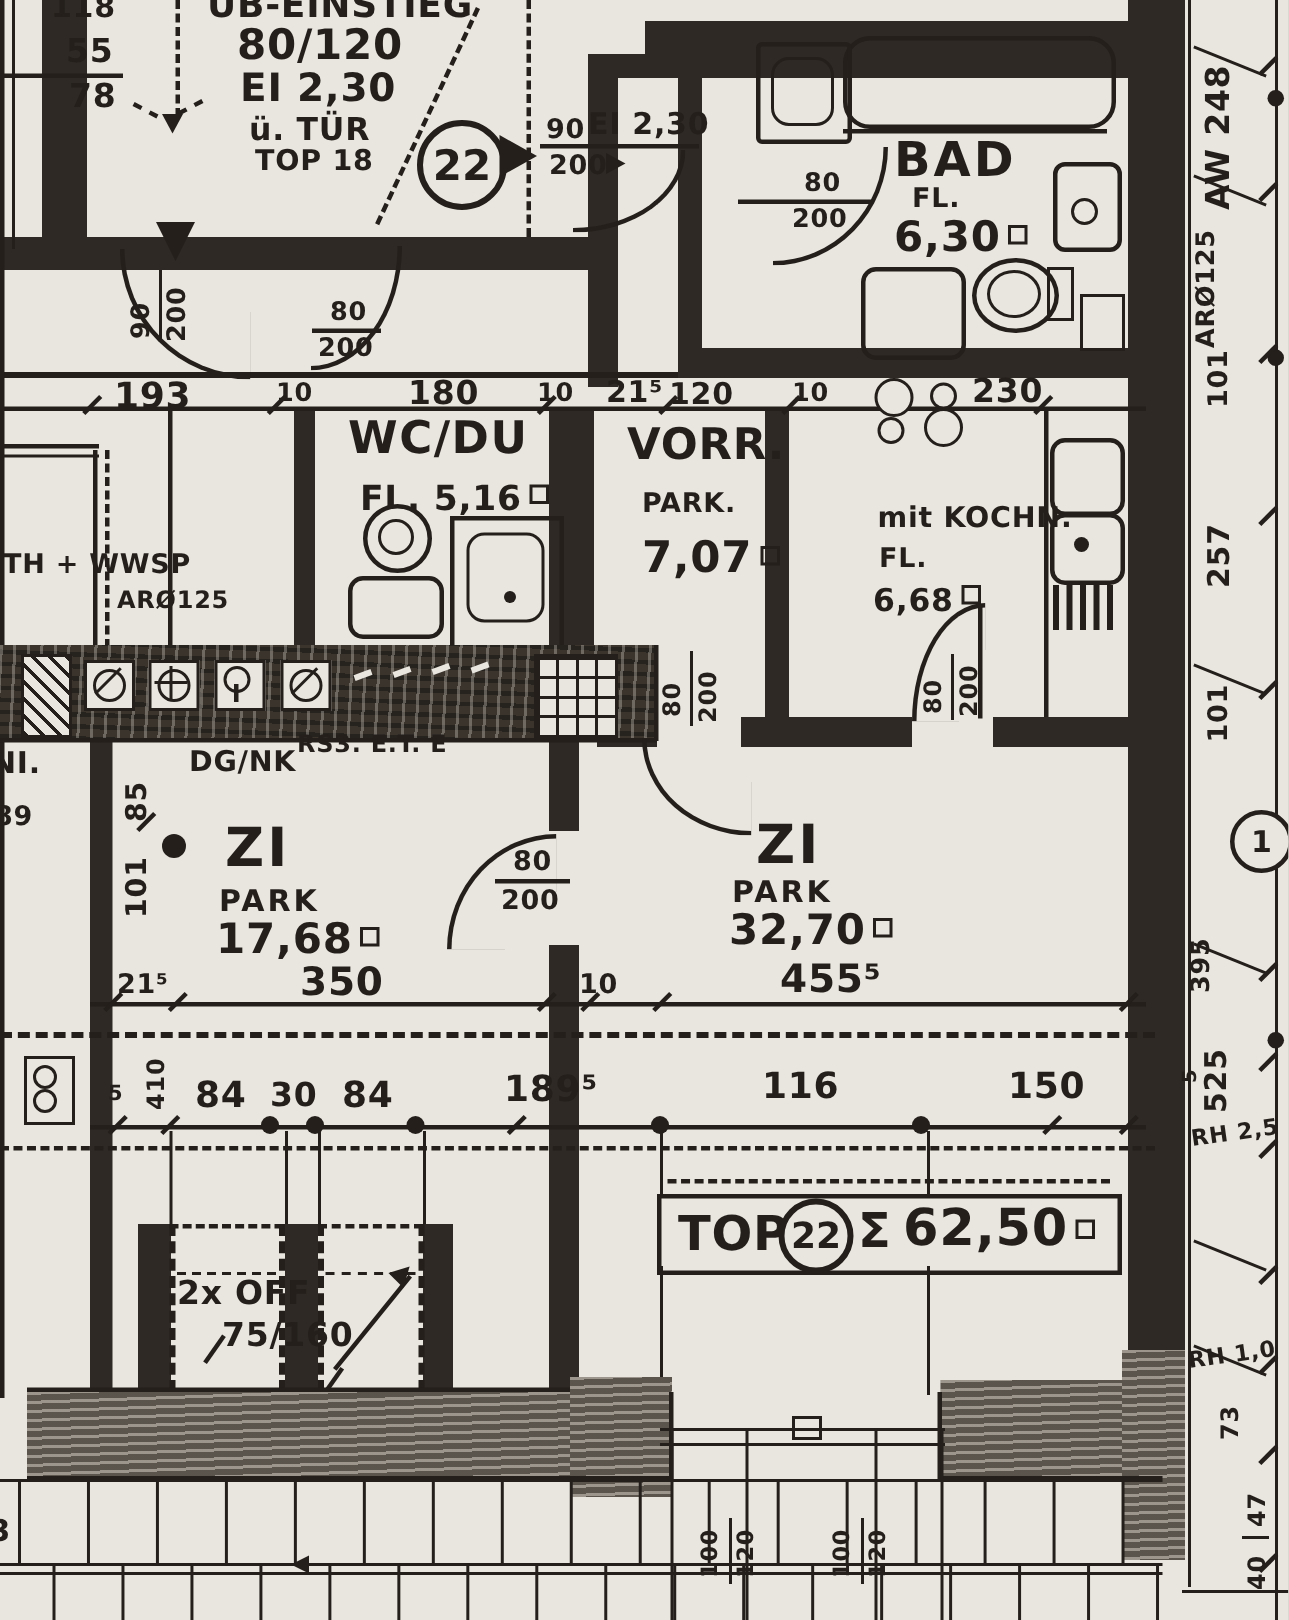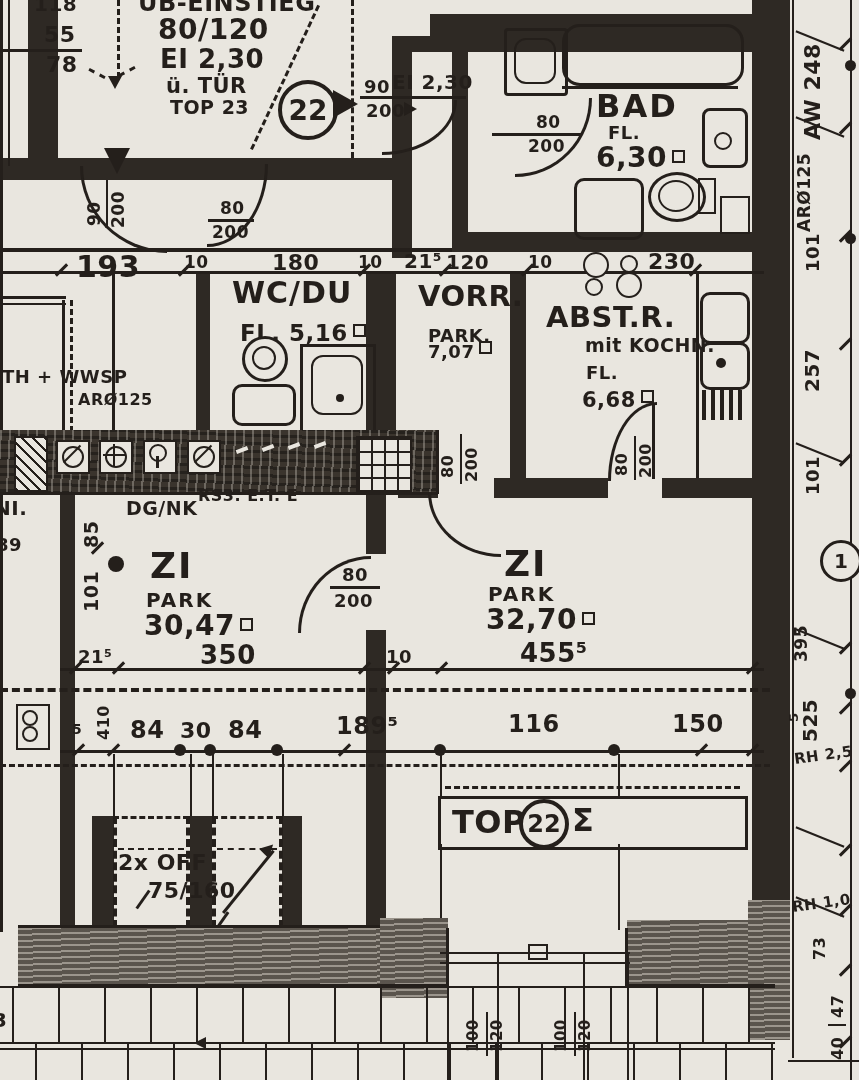--- a/index.html
+++ b/index.html
@@ -97,21 +97,21 @@
   <div class="ln" style="left:0;top:49px;width:82px;height:3px"></div>
   <span class="t" style="left:46px;top:54px;font-size:22px">78</span>
 
   <div class="dv" style="left:117px;top:0;height:78px"></div>
   <div class="dv" style="left:351px;top:0;height:158px"></div>
   <div class="dh" style="left:320px;top:6px;width:159px;transform:rotate(115deg);transform-origin:left top"></div>
   <span class="t" style="left:138px;top:-9px;font-size:24px">ÜB-EINSTIEG</span>
   <span class="t" style="left:158px;top:16px;font-size:28px">80/120</span>
   <span class="t" style="left:160px;top:46px;font-size:26px">EI 2,30</span>
   <span class="t" style="left:166px;top:76px;font-size:21px">ü. TÜR</span>
-  <span class="t" style="left:170px;top:98px;font-size:19px">TOP 23</span>
+  <span class="t" style="left:170px;top:98px;font-size:19px">TOP 18</span>
 
   <div class="dh" style="left:88px;top:72px;width:18px;transform:rotate(28deg)"></div>
   <div class="dh" style="left:118px;top:70px;width:18px;transform:rotate(-28deg)"></div>
   <div class="tri-ds" style="left:108px;top:76px"></div>
   <div class="tri-d" style="left:104px;top:148px"></div>
   <div class="circ" style="left:278px;top:80px;width:52px;height:52px;font-size:28px">
       <span>22</span>
     </div>
   <div class="tri-r" style="left:333px;top:90px"></div>
 
@@ -145,21 +145,21 @@
   <div class="box2" style="left:658px;top:180px;width:32px;height:28px;border-radius:50%"></div>
   <div class="box2" style="left:698px;top:178px;width:14px;height:32px"></div>
   <div class="box" style="left:574px;top:178px;width:64px;height:56px;border-radius:10px"></div>
   <div class="box2" style="left:720px;top:196px;width:26px;height:34px"></div>
 
   <div class="arc br" style="left:515px;top:98px;width:74px;height:76px"></div>
   <span class="t" style="left:536px;top:114px;font-size:17px">80</span>
   <div class="ln" style="left:492px;top:133px;width:90px;height:3px"></div>
   <span class="t" style="left:528px;top:138px;font-size:17px">200</span>
 
-  <span class="t" style="left:76px;top:252px;font-size:30px">193</span>
+  <span class="t" style="left:76px;top:252px;font-size:24px">193</span>
   <span class="t" style="left:184px;top:254px;font-size:17px">10</span>
   <span class="t" style="left:272px;top:252px;font-size:22px">180</span>
   <span class="t" style="left:358px;top:254px;font-size:17px">10</span>
   <span class="t" style="left:404px;top:251px;font-size:20px">21⁵</span>
   <span class="t" style="left:446px;top:252px;font-size:20px">120</span>
   <span class="t" style="left:528px;top:254px;font-size:17px">10</span>
   <span class="t" style="left:648px;top:251px;font-size:22px">230</span>
   <div class="tick" style="left:60px;top:262px"></div>
   <div class="tick" style="left:183px;top:262px"></div>
   <div class="tick" style="left:363px;top:262px"></div>
@@ -171,23 +171,22 @@
   <span class="t sqm" style="left:240px;top:322px;font-size:23px">FL. 5,16</span>
   <div class="circ" style="left:242px;top:336px;width:40px;height:40px;border-width:3px"></div>
   <div class="circ" style="left:252px;top:346px;width:20px;height:20px;border-width:2.5px"></div>
   <div class="box" style="left:232px;top:384px;width:58px;height:36px;border-radius:10px"></div>
   <div class="box" style="left:300px;top:344px;width:70px;height:84px"></div>
   <div class="box2" style="left:311px;top:355px;width:48px;height:56px;border-radius:12px"></div>
   <div class="dot" style="left:336px;top:394px;width:8px;height:8px"></div>
 
   <span class="t" style="left:418px;top:282px;font-size:29px">VORR.</span>
   <span class="t" style="left:428px;top:327px;font-size:18px">PARK.</span>
-  <span class="t sqm" style="left:428px;top:341px;font-size:18px">7,07</span>
-
-  <span class="t" style="left:546px;top:303px;font-size:29px">ABST.R.</span>
+  <span class="t sqm" style="left:428px;top:357px;font-size:29px">7,07</span>
+
   <span class="t" style="left:585px;top:336px;font-size:19px">mit KOCHN.</span>
   <span class="t" style="left:586px;top:364px;font-size:18px">FL.</span>
   <span class="t sqm" style="left:582px;top:390px;font-size:21px">6,68</span>
 
   <div class="circ" style="left:583px;top:252px;width:22px;height:22px;border-width:2.5px"></div>
   <div class="circ" style="left:620px;top:255px;width:14px;height:14px;border-width:2.5px"></div>
   <div class="circ" style="left:585px;top:278px;width:14px;height:14px;border-width:2.5px"></div>
   <div class="circ" style="left:616px;top:272px;width:22px;height:22px;border-width:2.5px"></div>
 
   <div class="box" style="left:700px;top:292px;width:44px;height:46px;border-radius:10px"></div>
@@ -238,21 +237,21 @@
   <span class="t" style="left:198px;top:488px;font-size:16px">RS3. E.T. E</span>
   <span class="t" style="left:126px;top:499px;font-size:19px">DG/NK</span>
 
   <span class="vt" style="left:82px;top:548px;font-size:19px">85</span>
   <span class="vt" style="left:82px;top:612px;font-size:19px">101</span>
   <div class="dot" style="left:108px;top:556px;width:16px;height:16px"></div>
   <div class="tick" style="left:96px;top:540px"></div>
 
   <span class="t" style="left:150px;top:548px;font-size:36px;letter-spacing:2px">ZI</span>
   <span class="t" style="left:146px;top:590px;font-size:20px;letter-spacing:2px">PARK</span>
-  <span class="t sqm" style="left:144px;top:612px;font-size:28px">30,47</span>
+  <span class="t sqm" style="left:144px;top:612px;font-size:28px">17,68</span>
   <span class="t" style="left:504px;top:546px;font-size:36px;letter-spacing:2px">ZI</span>
   <span class="t" style="left:488px;top:584px;font-size:20px;letter-spacing:2px">PARK</span>
   <span class="t sqm" style="left:486px;top:606px;font-size:28px">32,70</span>
 
   <div class="arc tl" style="left:298px;top:556px;width:70px;height:74px"></div>
   <span class="t" style="left:342px;top:566px;font-size:18px">80</span>
   <div class="ln" style="left:330px;top:586px;width:50px;height:3px"></div>
   <span class="t" style="left:334px;top:592px;font-size:18px">200</span>
 
   <span class="t" style="left:78px;top:648px;font-size:18px">21⁵</span>
@@ -299,20 +298,21 @@
   <div class="ln" style="left:440px;top:844px;width:2px;height:86px"></div>
   <div class="ln" style="left:618px;top:844px;width:2px;height:86px"></div>
 
   <div class="dh" style="left:445px;top:786px;width:295px"></div>
   <div class="box" style="left:438px;top:796px;width:304px;height:48px"></div>
   <span class="t" style="left:452px;top:806px;font-size:32px">TOP</span>
   <div class="circ" style="left:519px;top:799px;width:42px;height:42px;font-size:24px">
       <span>22</span>
     </div>
   <span class="t" style="left:572px;top:804px;font-size:32px">Σ</span>
+  <span class="t sqm" style="left:602px;top:802px;font-size:34px">62,50</span>
 
   <div class="dv" style="left:113px;top:816px;height:112px;border-left-width:4px"></div>
   <div class="dv" style="left:186px;top:816px;height:112px;border-left-width:4px"></div>
   <div class="dh" style="left:113px;top:816px;width:76px"></div>
   <div class="dv" style="left:212px;top:816px;height:112px;border-left-width:4px"></div>
   <div class="dv" style="left:279px;top:816px;height:112px;border-left-width:4px"></div>
   <div class="dh" style="left:212px;top:816px;width:70px"></div>
   <div class="dh" style="left:118px;top:848px;width:66px;border-top-width:2px"></div>
   <div class="dh" style="left:217px;top:848px;width:60px;border-top-width:2px"></div>
   <span class="t" style="left:118px;top:852px;font-size:22px">2x OFF</span>

